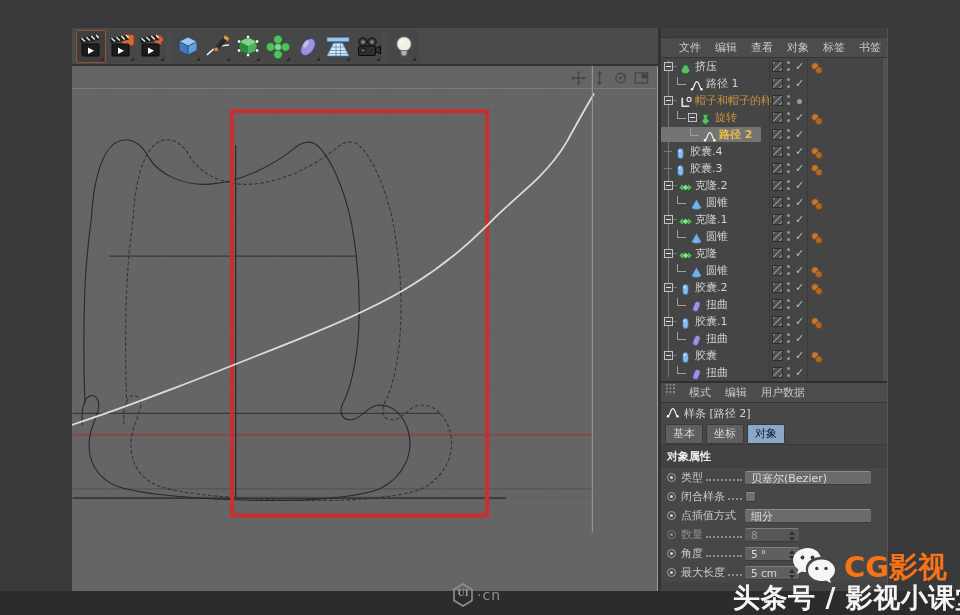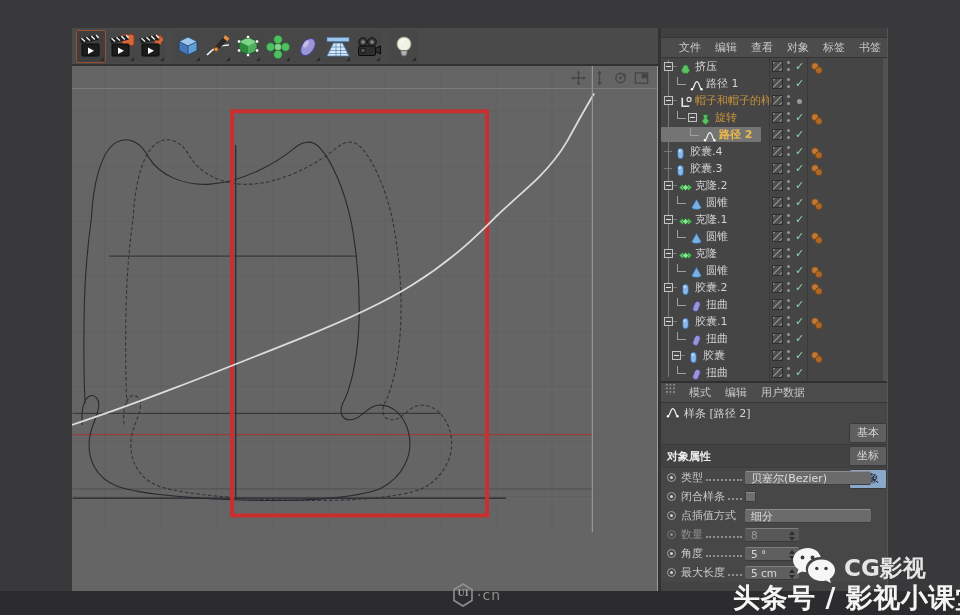--- a/index.html
+++ b/index.html
@@ -67,21 +67,21 @@
     text-align:center; font-size:11px; line-height:15px; font-weight:bold; color:#8fd6a8; }
   .checkcell .graydot { display:inline-block; width:5px; height:5px; border-radius:50%;
     background:#9a9a9a; vertical-align:middle; }
   .tagcell { position:absolute; left:149px; top:2px; width:14px; height:13px; }
 
   
   #attr-panel { border-top:2px solid #2f2f2f; background:#474747; }
   #attr-title-row { display:flex; align-items:center; height:20px; padding-left:5px; gap:5px; }
   #attr-title { font-size:11px; color:#d4d4d4; }
   #attr-tabs { display:flex; align-items:flex-end; height:22px; padding-left:4px; gap:3px;
-    border-bottom:1px solid #3a3a3a;flex-direction:column; }
+    border-bottom:1px solid #3a3a3a; }
   .attr-tab { font-size:11px; color:#d6d6d6; background:#5f5f5f; border:1px solid #3a3a3a;
     border-radius:2px; padding:1px 7px 2px; }
   .attr-tab.active { background:#8aa8c8; color:#111a26; }
   #attr-section { font-size:11px; font-weight:bold; color:#ececec; padding:4px 0 3px 6px;
     background:#424242; border-bottom:1px solid #3d3d3d; }
   .prop-row { display:flex; align-items:center; height:19px; padding-left:6px; }
   .anim-circle { width:9px; height:9px; border:1.5px solid #a2a2a2; border-radius:50%;
     position:relative; flex:none; margin-right:5px; }
   .anim-circle::after { content:""; position:absolute; left:2px; top:2px; width:3px; height:3px;
     border-radius:50%; background:#d4d4d4; }
@@ -109,21 +109,21 @@
 
   
   #wm-uicn { position:absolute; left:452px; top:583px; display:flex; align-items:center;
     gap:3px; color:#8f8f8f; z-index:40; }
   #wm-uicn .hex { position:relative; width:22px; height:24px;font-family:Liberation Serif, serif; }
   #wm-uicn .hexlabel { position:absolute; left:0; top:4px; width:22px; text-align:center;
     font-size:10px; font-weight:bold; color:#9a9a9a; }
   #wm-uicn .suffix { font-size:14px; letter-spacing:1px; }
   #wm-cg { position:absolute; left:791px; top:546px; display:flex; align-items:center;
     gap:7px; z-index:40; }
-  #wm-cg .brand { font-size:23px; font-weight:bold; color:#e5e5e5; white-space:nowrap; }
+  #wm-cg .brand { font-size:29px; font-weight:bold; color:#f97316; white-space:nowrap; }
   #wm-byline { position:absolute; left:733px; top:580px; font-size:27px; font-weight:bold;
     color:#f5f5f5; white-space:nowrap; z-index:40; letter-spacing:.5px; }
 </style>
 </head>
 <body>
 
 <div id="stage">
 
   <div id="toolbar">
       <div class="tb-btn selected" style="left: 4px;"><span><svg width="26" height="26" viewBox="0 0 26 26">
@@ -620,21 +620,21 @@
           <span class="colsep1"></span>
           <span class="colsep2"></span>
      <span class="hatch"></span>
      <span class="visdots">
             <i></i>
             <i></i>
           </span>
      <span class="checkcell">✓</span>
      </div>
         <div class="om-row">
-          <span class="row-main" style="padding-left: 3px; margin-left: 8px;">
+          <span class="row-main" style="padding-left: 3px;">
             <span class="expander"></span>
             <span class="tick" style="width: 4px;"></span>
             <span class="obj-icon"><svg width="13" height="13" viewBox="0 0 12 12">
                 <rect x="3.4" y="1.2" width="5.2" height="9.6" rx="2.6" fill="#8ab8e8" stroke="#2e5e96" stroke-width=".7"></rect>
                 <ellipse cx="5.2" cy="3.4" rx="1" ry="1.4" fill="#c4ddf4"></ellipse>
               </svg></span>
             <span class="obj-label">胶囊</span>
           </span>
           <span class="colsep1"></span>
           <span class="colsep2"></span>

